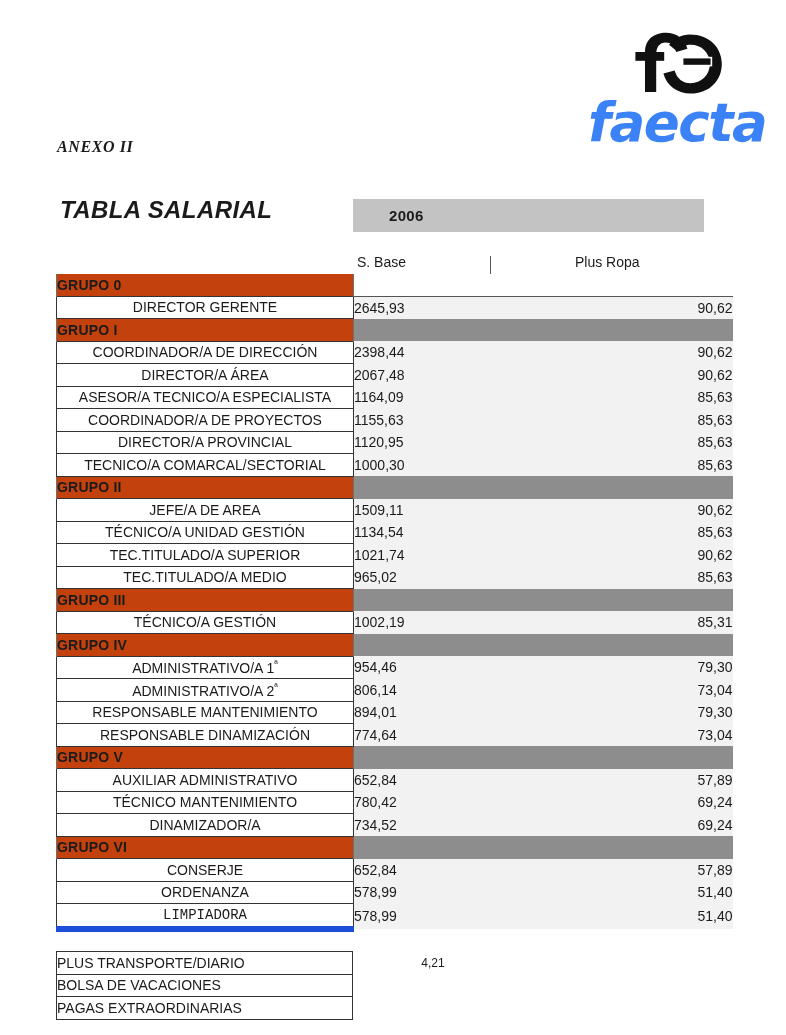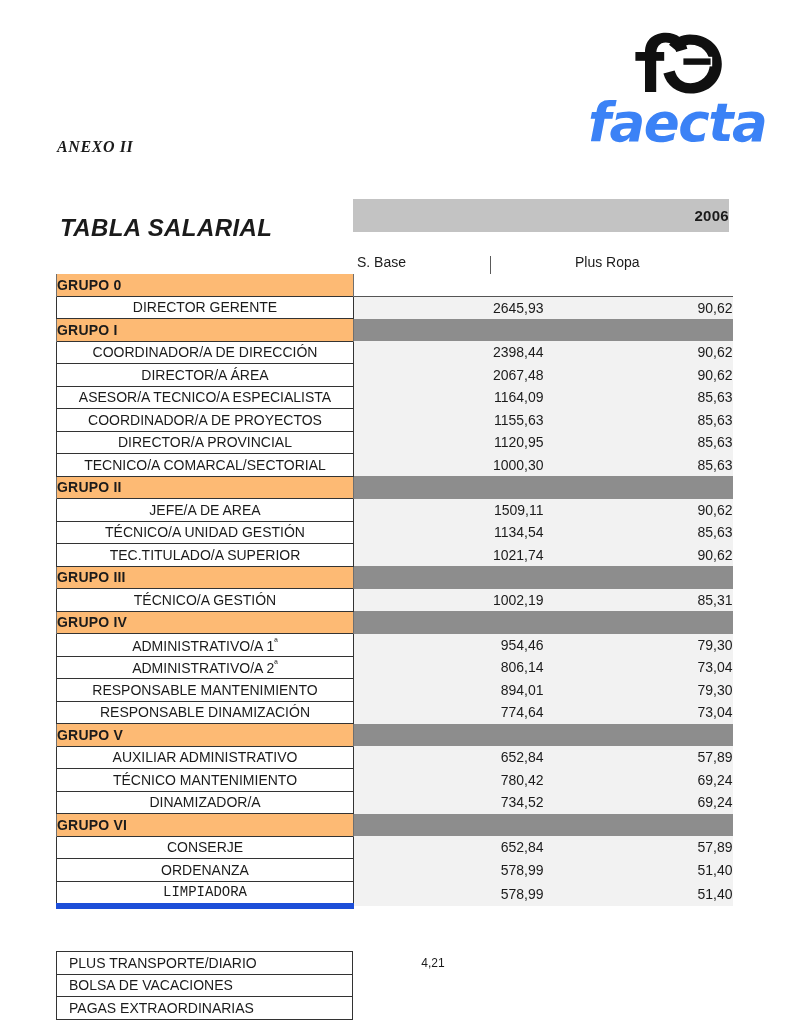--- a/index.html
+++ b/index.html
@@ -50,39 +50,40 @@
     font-style: italic;
     font-weight: bold;
     font-size: 16px;
     letter-spacing: 0.6px;
   }
 
   
   #page-title {
     position: absolute;
     left: 60px;
-    top: 214px;
+    top: 196px;
     font-family: "Liberation Sans", sans-serif;
     font-style: italic;
     font-weight: bold;
     font-size: 24px;
     letter-spacing: 0.4px;
   }
 
   
   #year-band {
     position: absolute;
     left: 353px;
     top: 199px;
-    width: 376px;
+    width: 315px;
     height: 33px;
     background: #c3c3c3;
     display: flex;
     align-items: center;
-    justify-content: flex-end;
+    justify-content: flex-start;
+    padding-left: 36px;
   }
   #year-band span {
     font-size: 15px;
     font-weight: bold;
     letter-spacing: 0.3px;
   }
 
   
   #col-headers {
     position: absolute;
@@ -132,33 +133,33 @@
     border: 1px solid #333333;
     border-top: none;
     background: #ffffff;
     padding-left: 4px;
     white-space: nowrap;
     overflow: hidden;
     text-align: center;
   }
   tr.data-row td.val-base {
     background: #f2f2f2;
-    text-align: right;
+    text-align: left;
     padding-right: 54px;
   }
   tr.data-row td.val-ropa {
     background: #f2f2f2;
     text-align: right;
     padding-right: 3px;
   }
   tr.data-row.first-of-group td.lbl { border-top: 1px solid #333333; }
 
   
   tr.group-row td.lbl {
-    background: #fdba74;
+    background: #c2410c;
     font-weight: bold;
     font-size: 13.5px;
     padding-left: 4px;
     letter-spacing: 0.2px;
     border-left: 1px solid #6f6f6f;
     border-right: 1px solid #6f6f6f;
   }
   tr.group-row td.grp-fill {
     background: #8d8d8d;
   }
@@ -178,21 +179,21 @@
     width: 297px;
     border-collapse: collapse;
     table-layout: fixed;
   }
   #footer-table td {
     height: 21.5px;
     font-size: 14px;
     line-height: 1;
     border: 1px solid #333333;
     border-top: none;
-    padding: 0 0 0 12px;
+    padding: 0 0 0 0;
     background: #ffffff;
     white-space: nowrap;
   }
   #footer-table tr:first-child td { border-top: 1px solid #333333; }
 
   #transport-value {
     position: absolute;
     left: 403px;
     top: 956px;
     width: 60px;
@@ -297,20 +298,25 @@
       <tr class="data-row">
         <td class="lbl">TÉCNICO/A UNIDAD GESTIÓN</td>
         <td class="val-base">1134,54</td>
         <td class="val-ropa">85,63</td>
       </tr>
       <tr class="data-row">
         <td class="lbl">TEC.TITULADO/A SUPERIOR</td>
         <td class="val-base">1021,74</td>
         <td class="val-ropa">90,62</td>
       </tr>
+      <tr class="data-row">
+        <td class="lbl">TEC.TITULADO/A MEDIO</td>
+        <td class="val-base">965,02</td>
+        <td class="val-ropa">85,63</td>
+      </tr>
       <tr class="group-row">
         <td class="lbl">GRUPO III</td>
         <td class="grp-fill"></td>
         <td class="grp-fill"></td>
       </tr>
       <tr class="data-row first-of-group">
         <td class="lbl">TÉCNICO/A GESTIÓN</td>
         <td class="val-base">1002,19</td>
         <td class="val-ropa">85,31</td>
       </tr>

